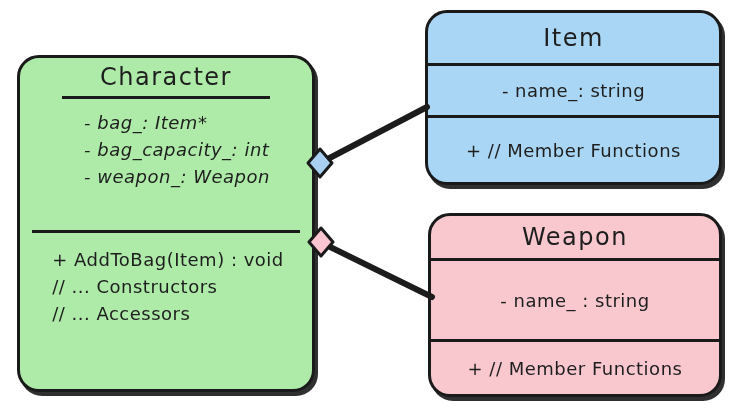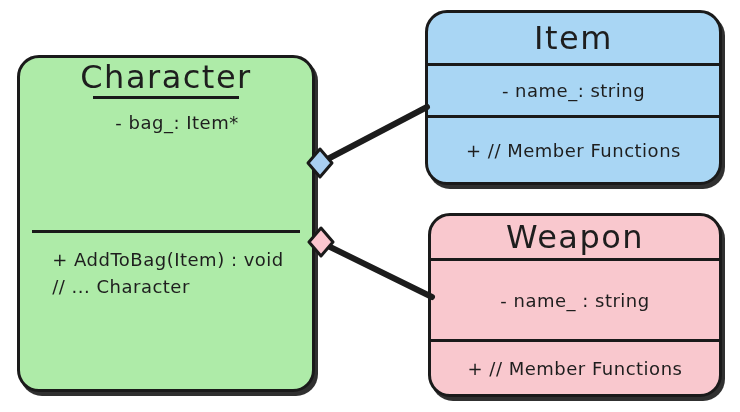--- a/index.html
+++ b/index.html
@@ -12,30 +12,30 @@
     border:3px solid #1a1a1a; border-radius:22px;
     box-shadow:3px 4px 0 rgba(12,12,12,0.85);
     display:flex; flex-direction:column; overflow:hidden;
   }
   .box-character { left:17px;  top:55px;  width:298px; height:337px;align-items:center; }
   .box-item      { left:425px; top:10px;  width:297px; height:175px; }
   .box-weapon    { left:428px; top:213px; width:294px; height:184px; }
 
   .class-title {
     display:flex; align-items:center; justify-content:center;
-    font-size:32px; letter-spacing:1.5px; flex:0 0 auto;
+    font-size:24px; letter-spacing:1.5px; flex:0 0 auto;
   }
   .box-character .class-title { height:38px; }
   .box-item      .class-title { height:50px; }
   .box-weapon    .class-title { height:42px; }
 
   .section { border-top:3px solid #1a1a1a; box-sizing:border-box; }
   .tline { font-size:18px; line-height:27px; letter-spacing:0.5px; white-space:pre; }
 
-  .box-character .attrs   { flex:0 0 134px; padding:10px 0 8px 22px; }
+  .box-character .attrs   { flex:0 0 134px; padding:10px 0 8px 22px;font-style:italic; }
   .box-character .methods { flex:1 1 auto;  padding:13px 16px 0 20px; }
 
   .centered { display:flex; flex-direction:column; align-items:center; justify-content:center; }
   .box-item .attrs     { flex:0 0 52px; }
   .box-item .methods   { flex:1 1 auto; }
   .box-weapon .attrs   { flex:0 0 81px; }
   .box-weapon .attrs .tline { line-height:29px; }
   .box-weapon .methods { flex:1 1 auto; }
 
   .connector-layer {
@@ -45,24 +45,27 @@
 </style>
 </head>
 <body>
 
 <div class="canvas">
 
   <div class="class-box box-character" style="background: rgb(174, 235, 168);">
     <div class="class-title">Character</div>
     <div class="section attrs">
       <div class="tline">- bag_: Item*</div>
+      <div class="tline">- bag_capacity_: int</div>
+      <div class="tline">- weapon_: Weapon</div>
     </div>
     <div class="section methods">
       <div class="tline">+ AddToBag(Item) : void</div>
-      <div class="tline">// ... Character</div>
+      <div class="tline">// ... Constructors</div>
+      <div class="tline">// ... Accessors</div>
     </div>
   </div>
 
   <div class="class-box box-item" style="background: rgb(169, 214, 244);">
     <div class="class-title">Item</div>
     <div class="section attrs centered">
       <div class="tline">- name_: string</div>
     </div>
     <div class="section methods centered">
       <div class="tline">+ // Member Functions</div>

